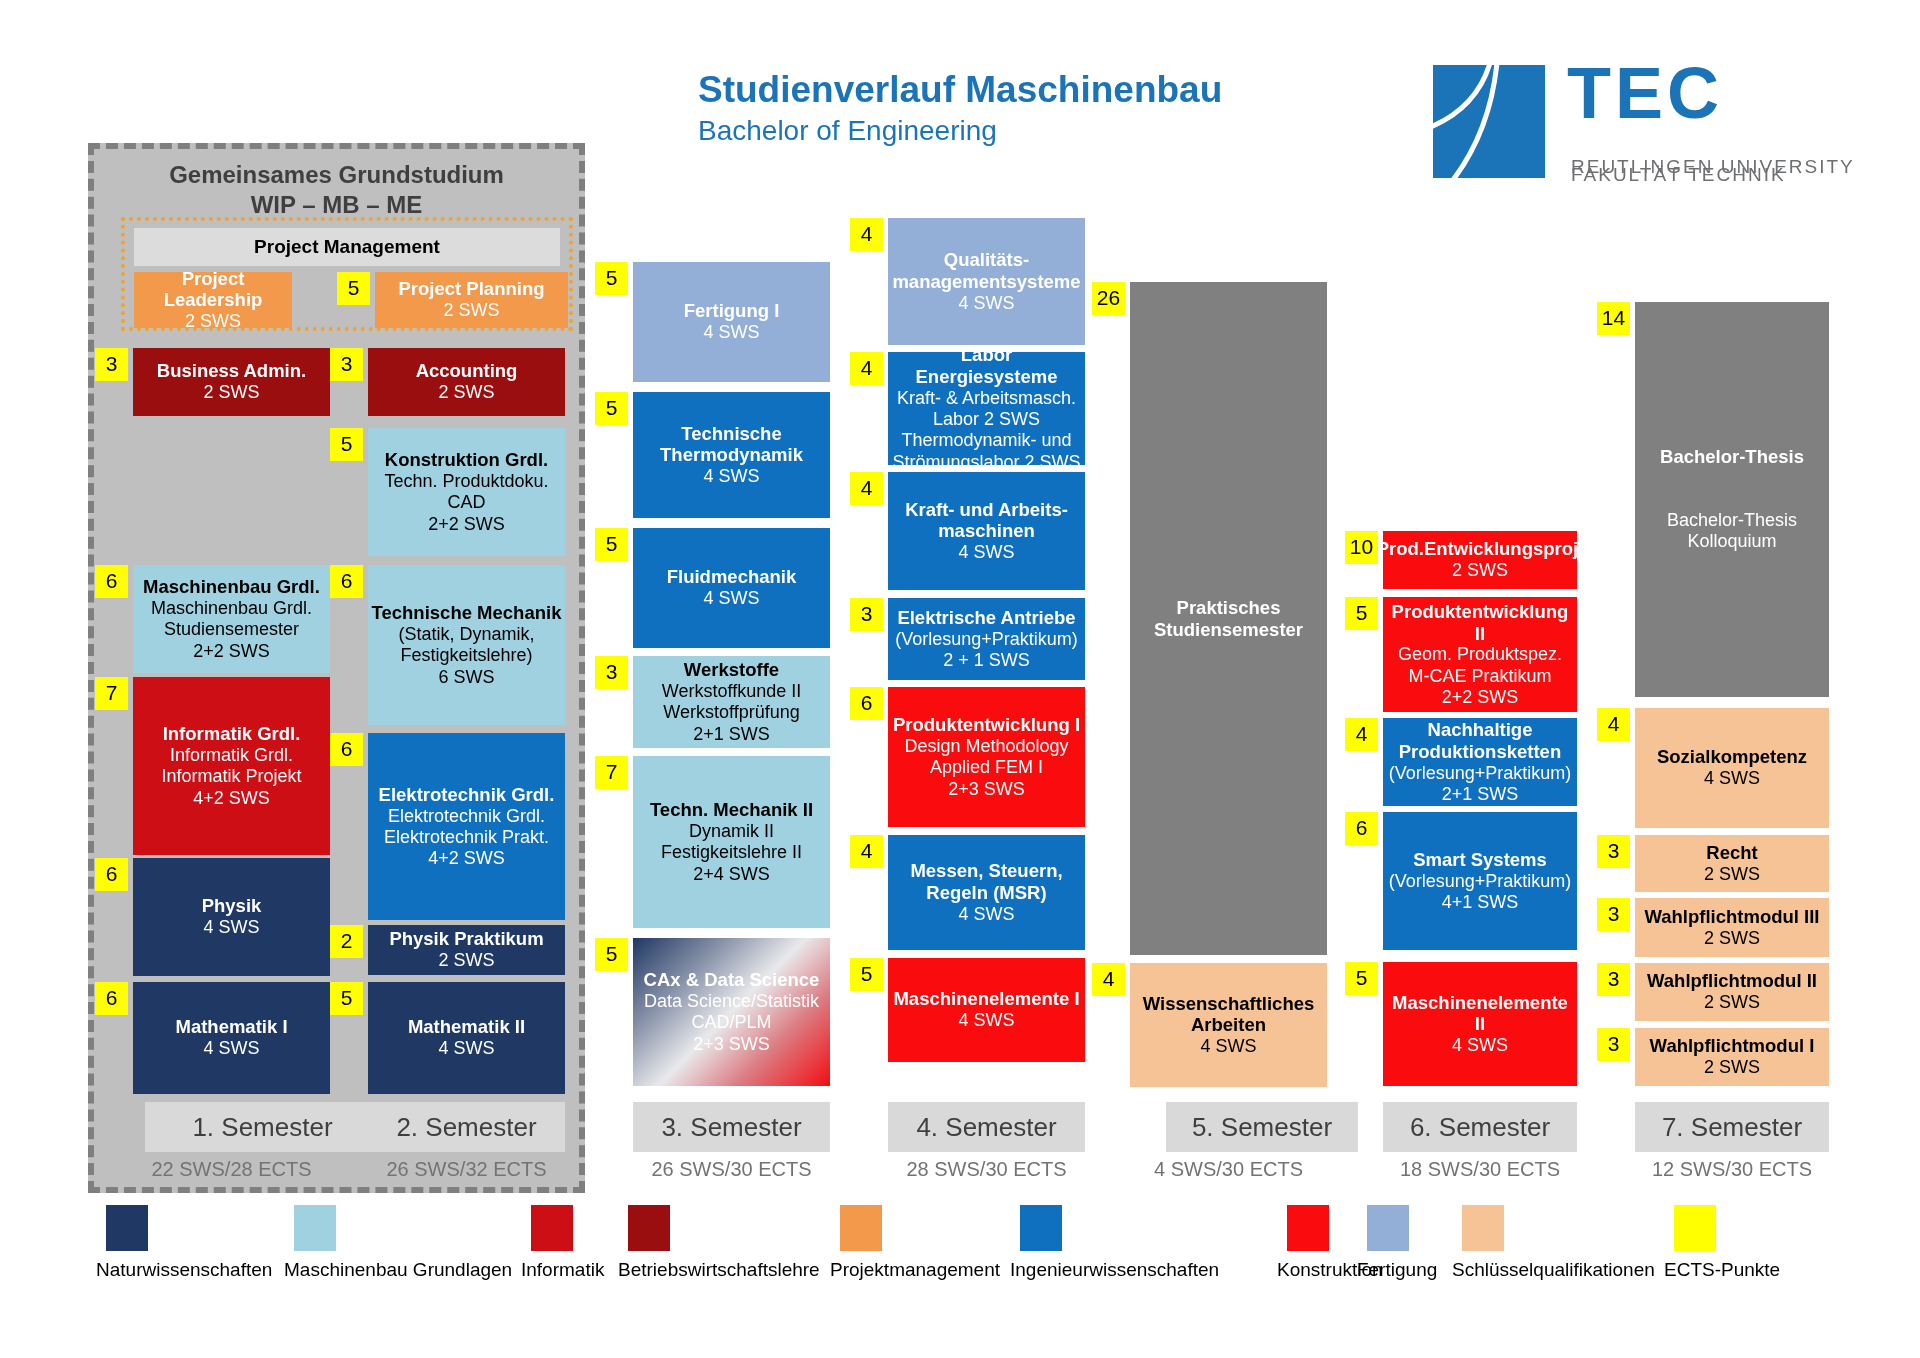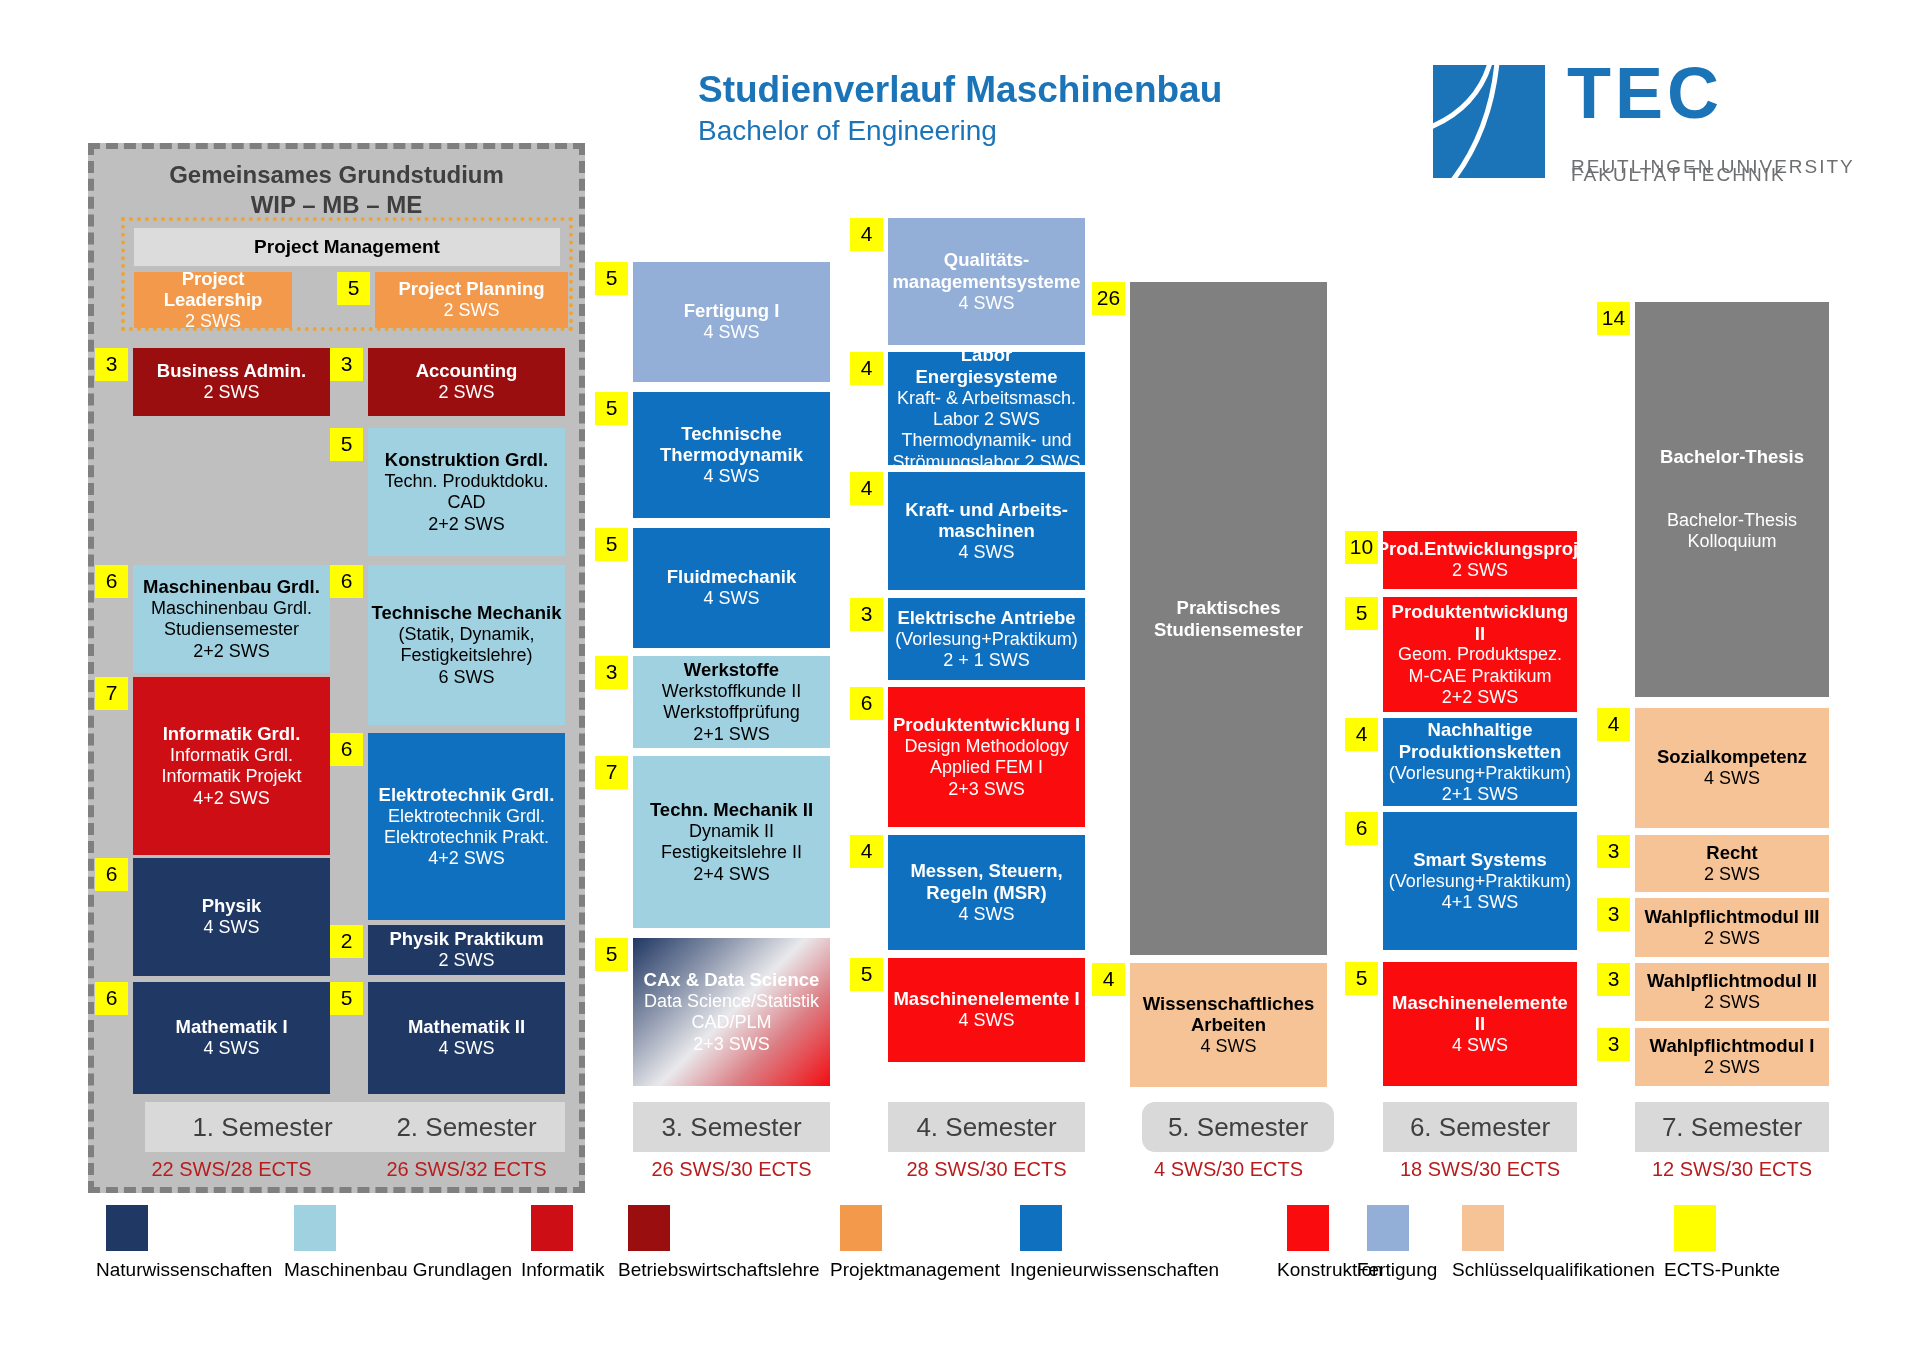--- a/index.html
+++ b/index.html
@@ -43,21 +43,21 @@
   .m-kon{background:#F90B0E;color:#fff;}
   .m-fer{background:#94AFD7;color:#fff;}
   .m-sq {background:#F5C396;color:#000;}
   .m-gray{background:#808080;color:#fff;}
   .m-cax{background:linear-gradient(135deg,#203864 0%,#8C96AC 28%,#E9E9EC 50%,#DB7F85 72%,#F20D12 100%);color:#fff;}
   .thesis-gap .t{margin-bottom:42px;}
 
   
   .sem-bar{position:absolute;top:1102px;height:50px;background:#D9D9D9;color:#3F3F3F;font-size:26px;
            display:flex;align-items:center;justify-content:center;}
-  .sem-total{position:absolute;top:1158px;font-size:20px;color:#b91c1c;text-align:center;}
+  .sem-total{position:absolute;top:1158px;font-size:20px;color:#737373;text-align:center;}
 
   
   .leg{position:absolute;top:1205px;}
   .leg-sq{width:42px;height:46px;margin-left:10px;}
   .leg-label{font-size:19px;color:#000;margin-top:8px;white-space:nowrap;}
 </style>
 </head>
 <body>
 
 <div id="canvas">
@@ -321,21 +321,21 @@
   <div class="box m-sq" style="left:1635px;top:1028px;width:194px;height:58px;">
     <div class="badge">3</div>
     <div class="t">Wahlpflichtmodul I</div>
     <div class="l">2 SWS</div>
   </div>
 
   <div class="sem-bar" style="left:145px;width:235px;">1. Semester</div>
   <div class="sem-bar" style="left:368px;width:197px;">2. Semester</div>
   <div class="sem-bar" style="left:633px;width:197px;">3. Semester</div>
   <div class="sem-bar" style="left:888px;width:197px;">4. Semester</div>
-  <div class="sem-bar" style="left:1142px;width:192px;border-radius:13px;">5. Semester</div>
+  <div class="sem-bar" style="left:1166px;width:192px;">5. Semester</div>
   <div class="sem-bar" style="left:1383px;width:194px;">6. Semester</div>
   <div class="sem-bar" style="left:1635px;width:194px;">7. Semester</div>
 
   <div class="sem-total" style="left:133px;width:197px;">22 SWS/28 ECTS</div>
   <div class="sem-total" style="left:368px;width:197px;">26 SWS/32 ECTS</div>
   <div class="sem-total" style="left:633px;width:197px;">26 SWS/30 ECTS</div>
   <div class="sem-total" style="left:888px;width:197px;">28 SWS/30 ECTS</div>
   <div class="sem-total" style="left:1130px;width:197px;">4 SWS/30 ECTS</div>
   <div class="sem-total" style="left:1383px;width:194px;">18 SWS/30 ECTS</div>
   <div class="sem-total" style="left:1635px;width:194px;">12 SWS/30 ECTS</div>

